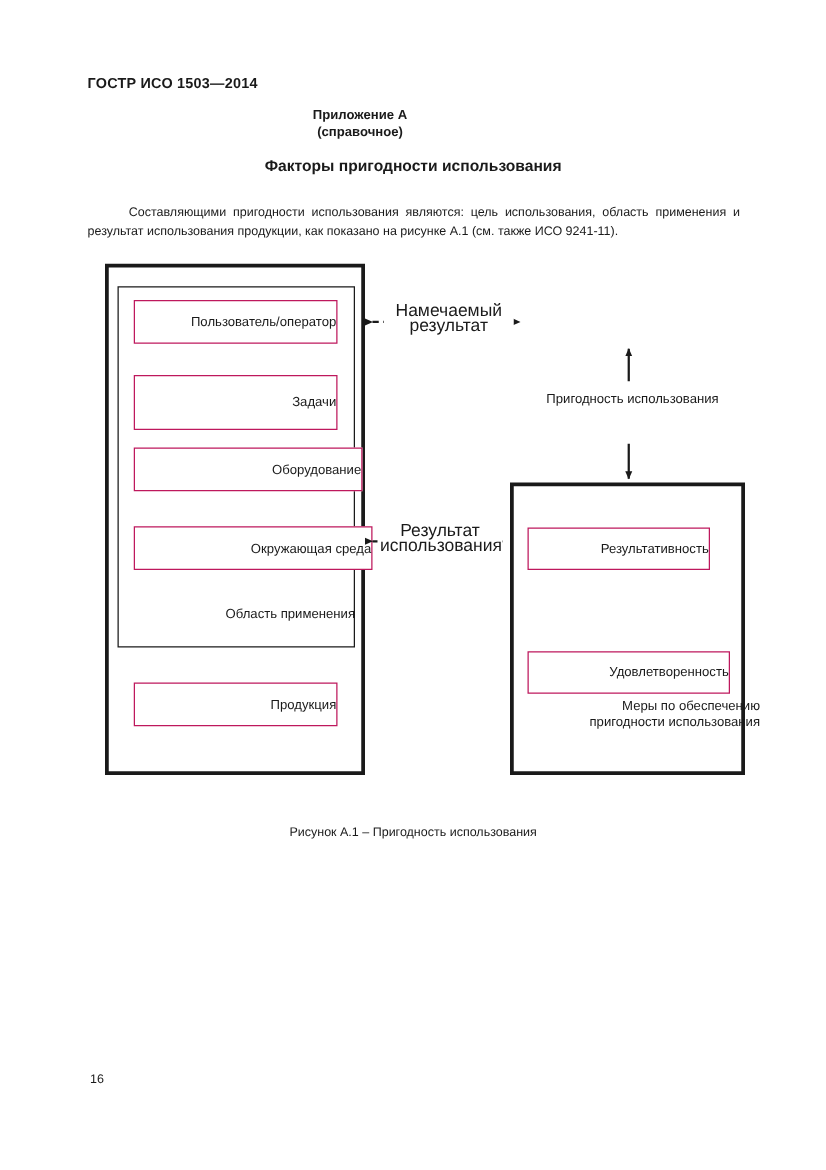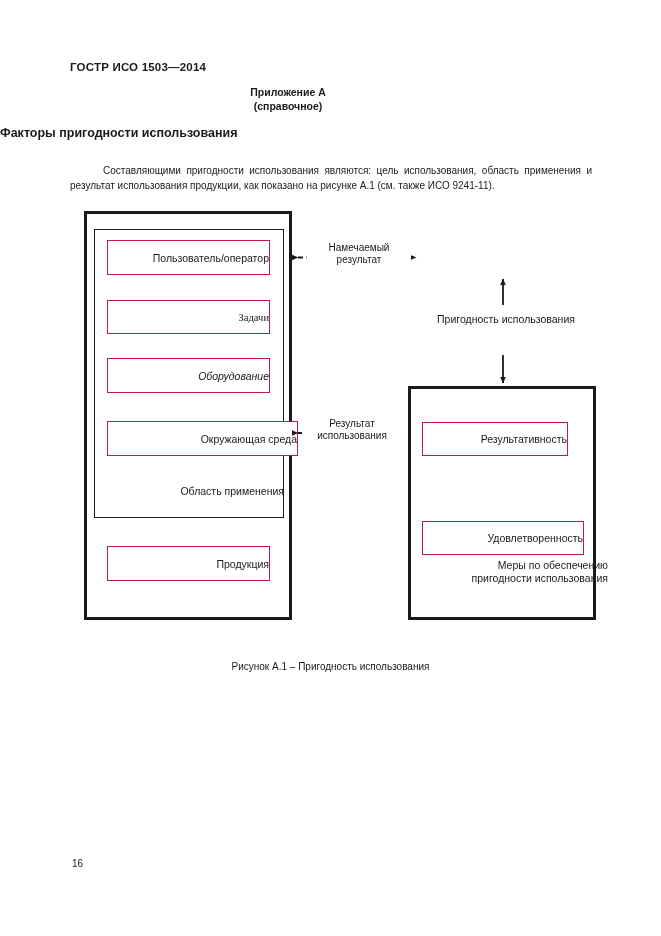--- a/index.html
+++ b/index.html
@@ -38,21 +38,21 @@
     font-weight: bold;
     line-height: 14px;
   }
   .annex-line2 { font-weight: bold; }
 
   .section-title {
     position: absolute;
     left: 0;
     top: 126px;
     width: 661px;
-    text-align: left;
+    text-align: center;
     font-size: 12.5px;
     font-weight: bold;
   }
 
   .body-text {
     position: absolute;
     left: 70px;
     top: 163px;
     width: 522px;
     font-size: 10px;
@@ -99,21 +99,21 @@
   .plain-label {
     position: absolute;
     font-size: 10.5px;
     text-align: right;
     line-height: 13px;
     color: #1a1a1a;
   }
 
   .edge-label {
     position: absolute;
-    font-size: 10px;
+    font-size: 14px;
     line-height: 12px;
     text-align: center;
     color: #1a1a1a;
     background: #ffffff;
     padding: 0 2px;
   }
 
   svg.arrows {
     position: absolute;
     left: 0;
@@ -161,25 +161,25 @@
   <div class="diagram">
 
     <div class="thick-box" style="left:84px; top:211px; width:208px; height:409px;"></div>
 
     <div class="thin-box" style="left:94px; top:229px; width:190px; height:289px;"></div>
 
     <div class="node-box" style="left:107px; top:240px; width:163px; height:35px;">
       <span>Пользователь/оператор</span>
     </div>
 
-    <div class="node-box" style="left:107px; top:300px; width:163px; height:34px;font-family:Liberation Serif, serif;">
+    <div class="node-box" style="left:107px; top:300px; width:163px; height:44px;">
       <span>Задачи</span>
     </div>
 
-    <div class="node-box" style="left:107px; top:358px; width:163px; height:35px;font-style:italic;">
+    <div class="node-box" style="left:107px; top:358px; width:183px; height:35px;">
       <span>Оборудование</span>
     </div>
 
     <div class="node-box" style="left:107px; top:421px; width:191px; height:35px;">
       <span>Окружающая среда</span>
     </div>
 
     <div class="plain-label" style="left:94px; top:485px; width:190px;">
       <span>Область применения</span>
     </div>

